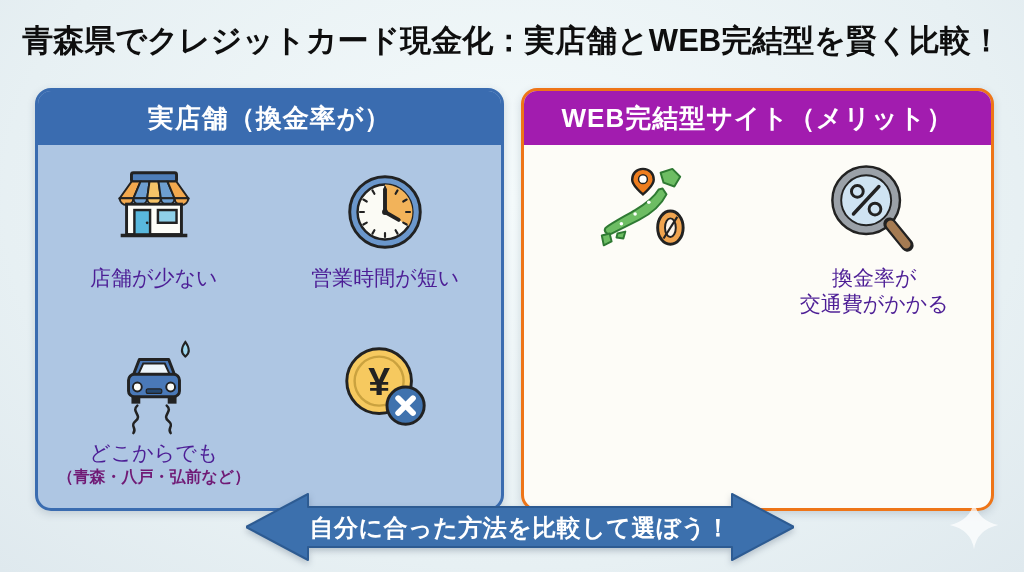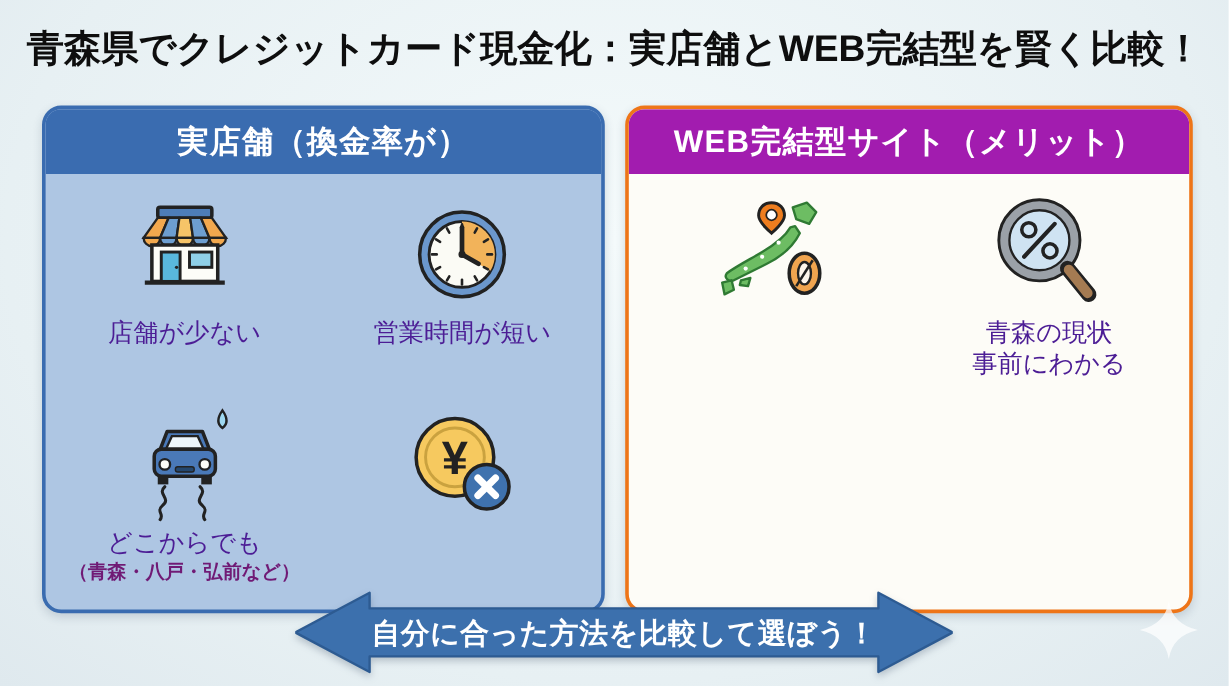--- a/index.html
+++ b/index.html
@@ -148,22 +148,22 @@
           <circle cx="42" cy="38" r="30" fill="#cfe3f2" stroke="#9ba1a8" stroke-width="8"></circle>
           <circle cx="42" cy="38" r="34.5" fill="none" stroke="#222" stroke-width="2.5"></circle>
           <circle cx="42" cy="38" r="25.5" fill="none" stroke="#222" stroke-width="2"></circle>
           <circle cx="33" cy="29" r="6" fill="none" stroke="#222" stroke-width="3"></circle>
           <circle cx="51" cy="47" r="6" fill="none" stroke="#222" stroke-width="3"></circle>
           <line x1="29" y1="52" x2="55" y2="24" stroke="#222" stroke-width="3.5" stroke-linecap="round"></line>
           <line x1="66" y1="62" x2="84" y2="84" stroke="#222" stroke-width="13" stroke-linecap="round"></line>
           <line x1="67" y1="63" x2="83" y2="83" stroke="#a57b52" stroke-width="8.5" stroke-linecap="round"></line>
         </svg>
         <div class="cell-label">
-          <span style="display:block">青森の現状</span>
-          <span style="display:block">事前にわかる</span>
+          <span style="display:block">換金率が</span>
+          <span style="display:block">交通費がかかる</span>
         </div>
       </div>
 
     </div>
   </div>
 
   <svg class="banner" viewBox="0 0 548 70">
     <polygon points="0,35 62,2 62,15 486,15 486,2 548,35 486,68 486,55 62,55 62,68" fill="#3c70ad" stroke="#2d5b92" stroke-width="2" stroke-linejoin="round"></polygon>
     <text x="274" y="44" text-anchor="middle" font-size="24" font-weight="900" fill="#ffffff" letter-spacing="0.5">自分に合った方法を比較して選ぼう！</text>
   </svg>

